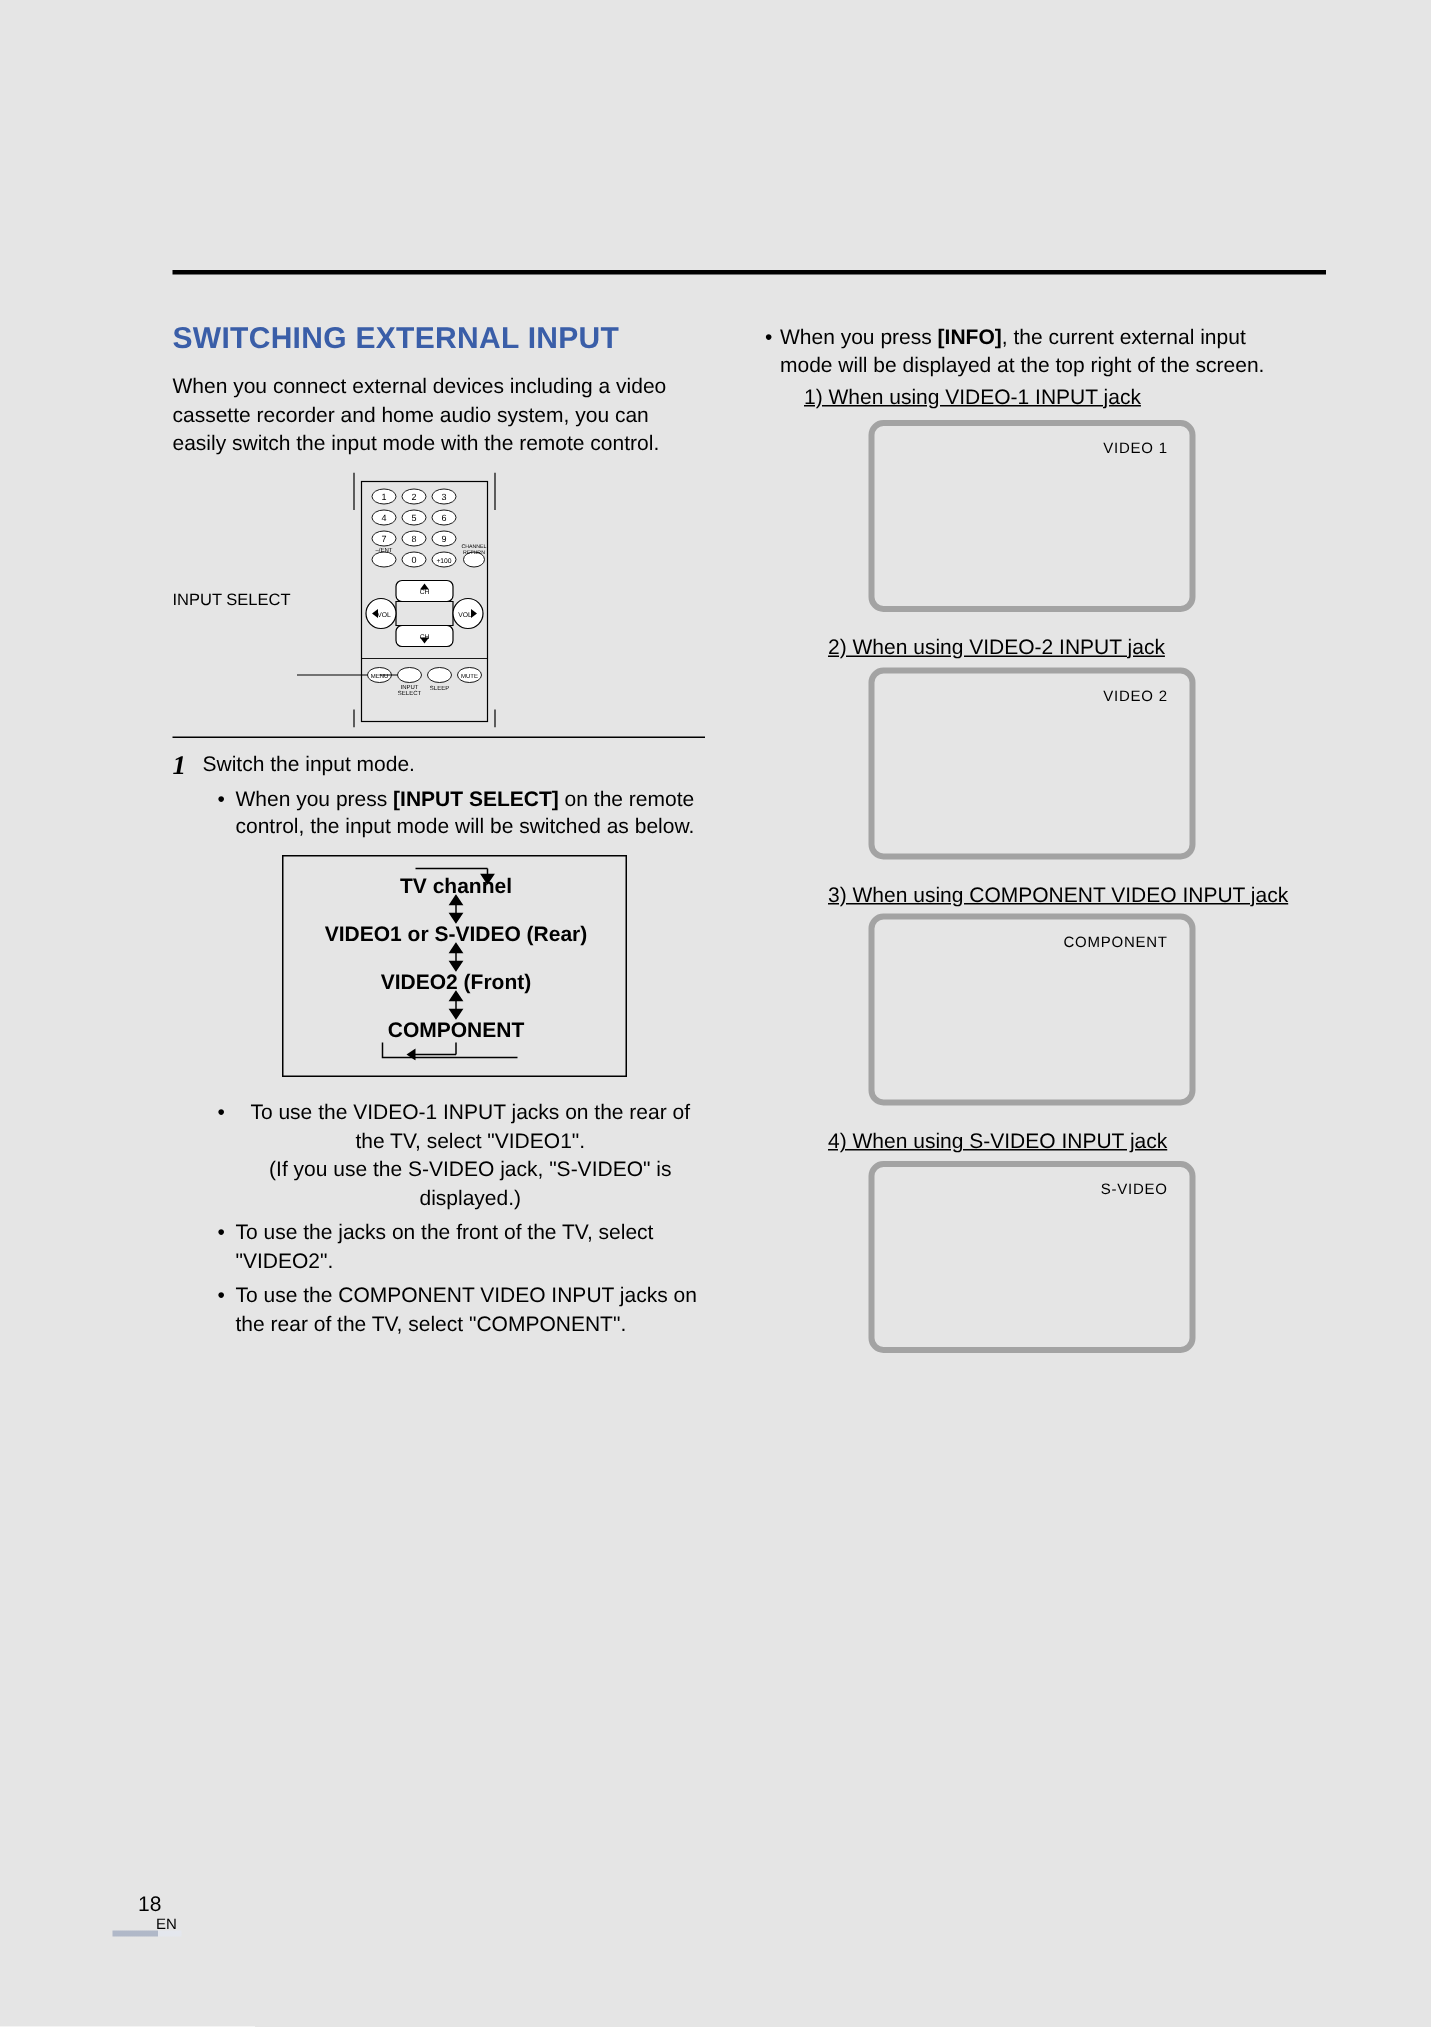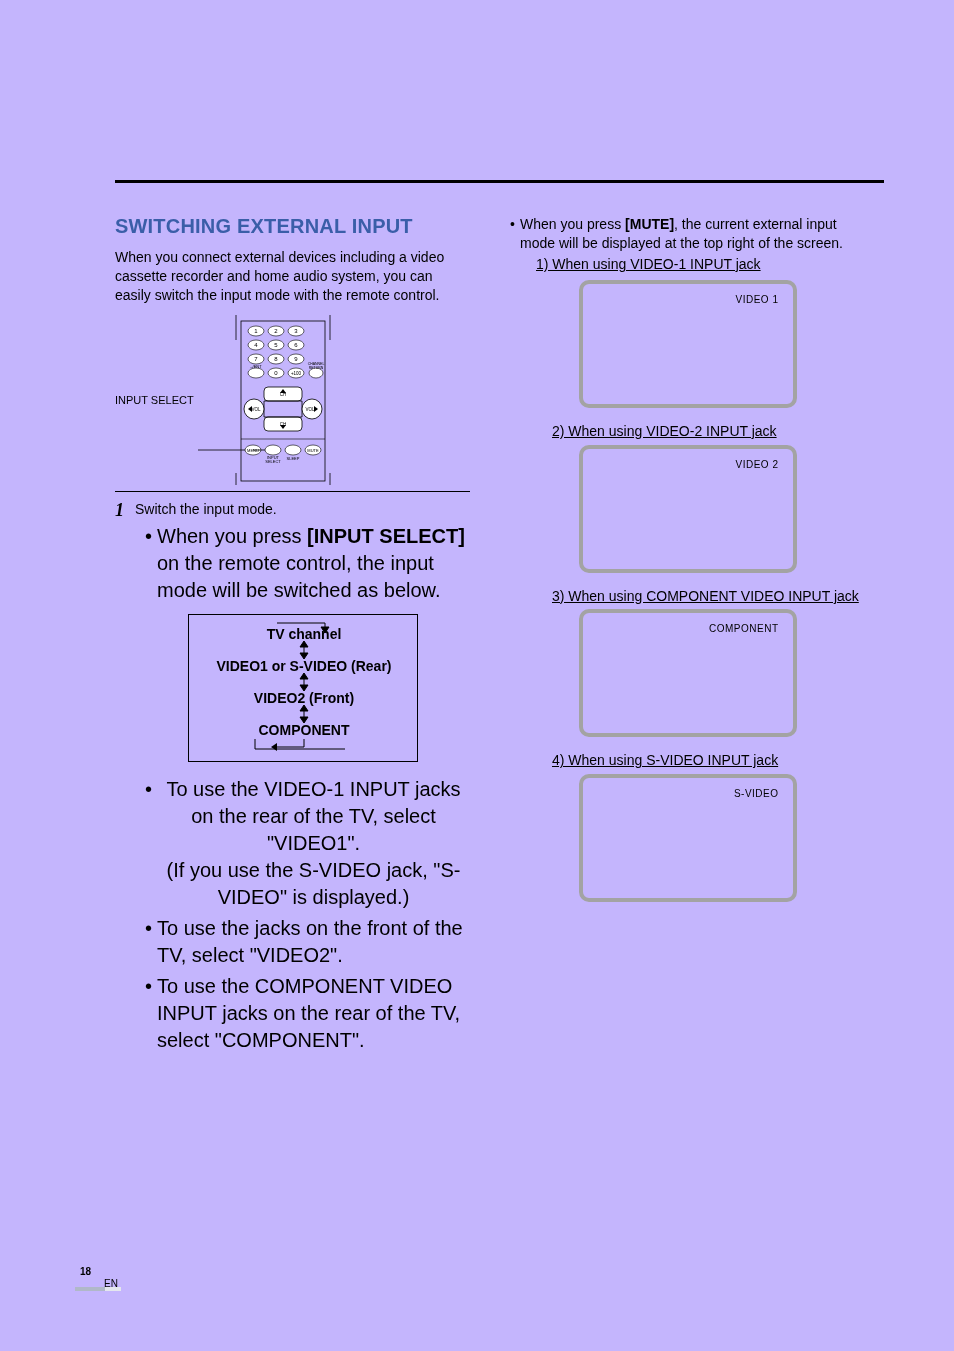--- a/index.html
+++ b/index.html
@@ -7,21 +7,21 @@
     padding: 0;
     background: #fff;
     font-family: Arial, Helvetica, sans-serif;
     color: #000;
     width: 954px;
   }
   .page {
     width: 954px;
     height: 1351px;
     position: relative;
-    background: #c4b5fd;
+    background: #e5e5e5;
     box-sizing: border-box;
     padding: 180px 70px 0 115px;
   }
   .top-rule {
     border-top: 3px solid #000;
     margin-bottom: 32px;
     margin-left: 0;
     margin-right: 0;
   }
   .cols {
@@ -84,21 +84,21 @@
   }
   ul.bullets {
     list-style: none;
     margin: 4px 0 0 0;
     padding: 0 0 0 10px;
   }
   ul.bullets > li {
     position: relative;
     padding-left: 12px;
     margin: 0 0 4px 0;
-    font-size: 20px;
+    font-size: 14px;
     line-height: 1.35;
   }
   ul.bullets > li::before {
     content: "•";
     position: absolute;
     left: 0;
     top: 0;
   }
   ul.sub {
     list-style: none;
@@ -140,24 +140,24 @@
     font-size: 14px;
     line-height: 1.35;
   }
   .right-lead-bullet {
     width: 10px;
     flex:none;
   }
   .right-lead-body { flex:1; }
   .page-num {
     position: absolute;
-    left: 80px;
+    left: 92px;
     bottom: 74px;
-    font-size: 10px;
-    font-weight: bold;
+    font-size: 14px;
+    font-weight: normal;
   }
   .page-lang {
     position: absolute;
     left: 104px;
     bottom: 62px;
     font-size: 10px;
   }
   .page-num-rule {
     position: absolute;
     left: 75px;
@@ -338,21 +338,21 @@
         </div>
       </div>
 
     </div>
 
     <div class="col-right">
 
       <div class="right-lead">
         <div class="right-lead-bullet">•</div>
         <div class="right-lead-body">
-          <span>When you press </span><span class="bold">[MUTE]</span><span>, the current external input mode will be displayed at the top right of the screen.</span>
+          <span>When you press </span><span class="bold">[INFO]</span><span>, the current external input mode will be displayed at the top right of the screen.</span>
           <ul class="sub">
             <li>1) When using VIDEO-1 INPUT jack</li>
           </ul>
         </div>
       </div>
       <div class="tv-screen">
         <div class="tv-label">VIDEO 1</div>
       </div>
 
       <ul class="sub" style="padding-left:26px;">

